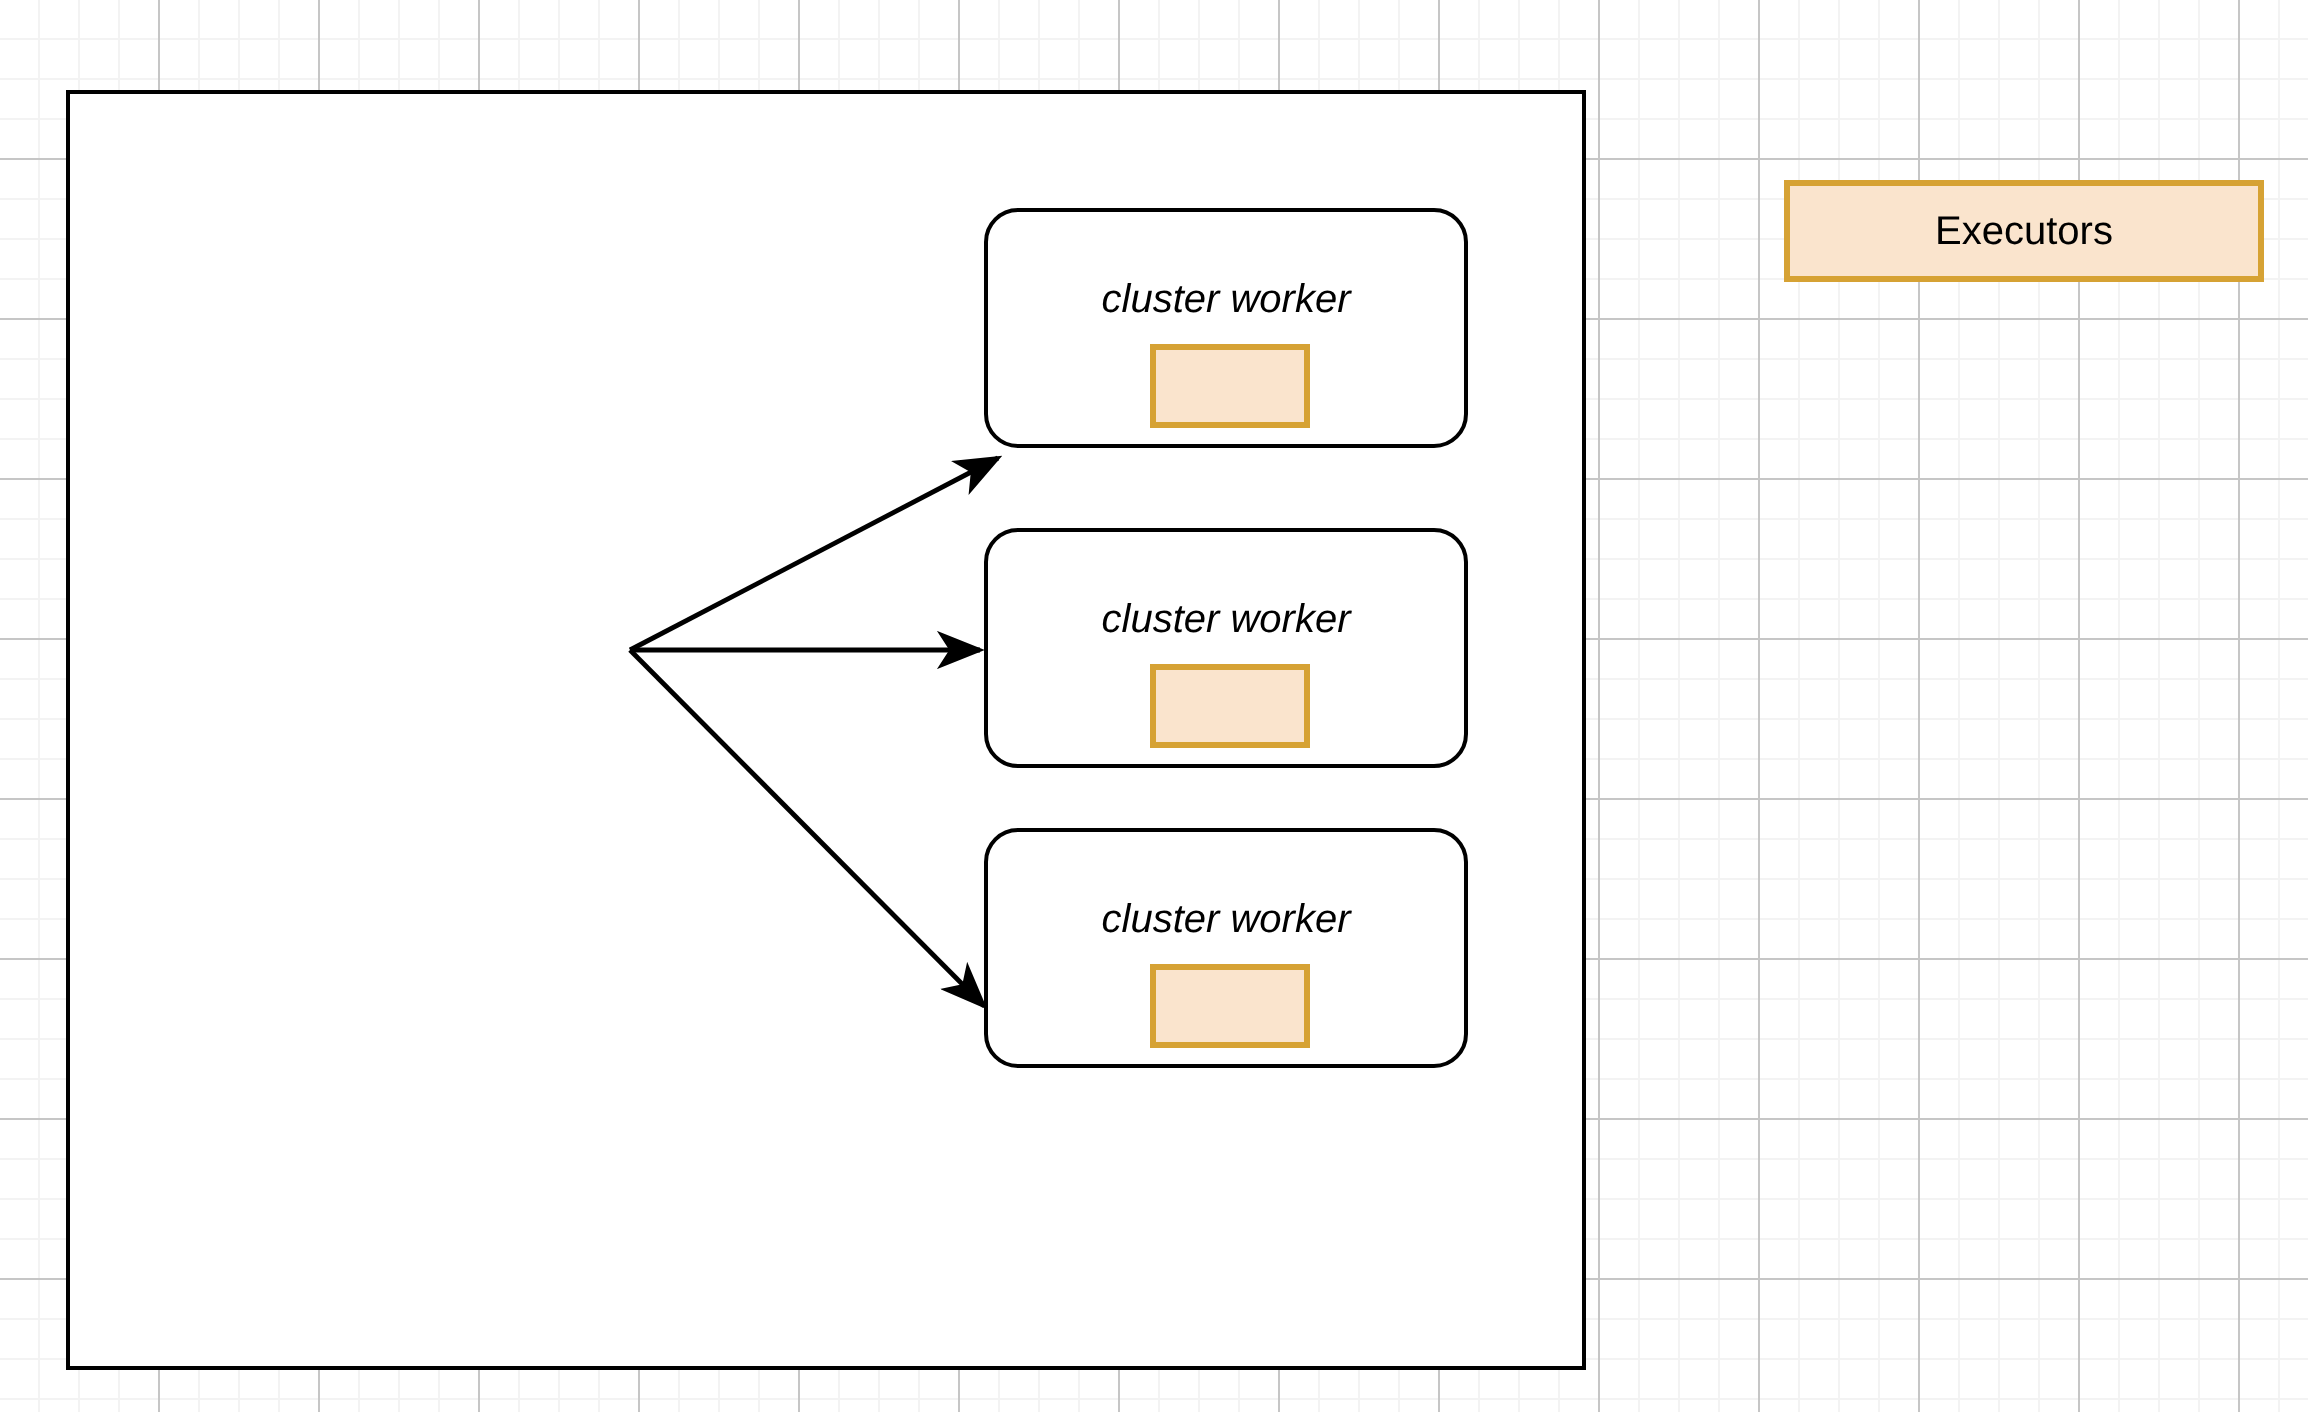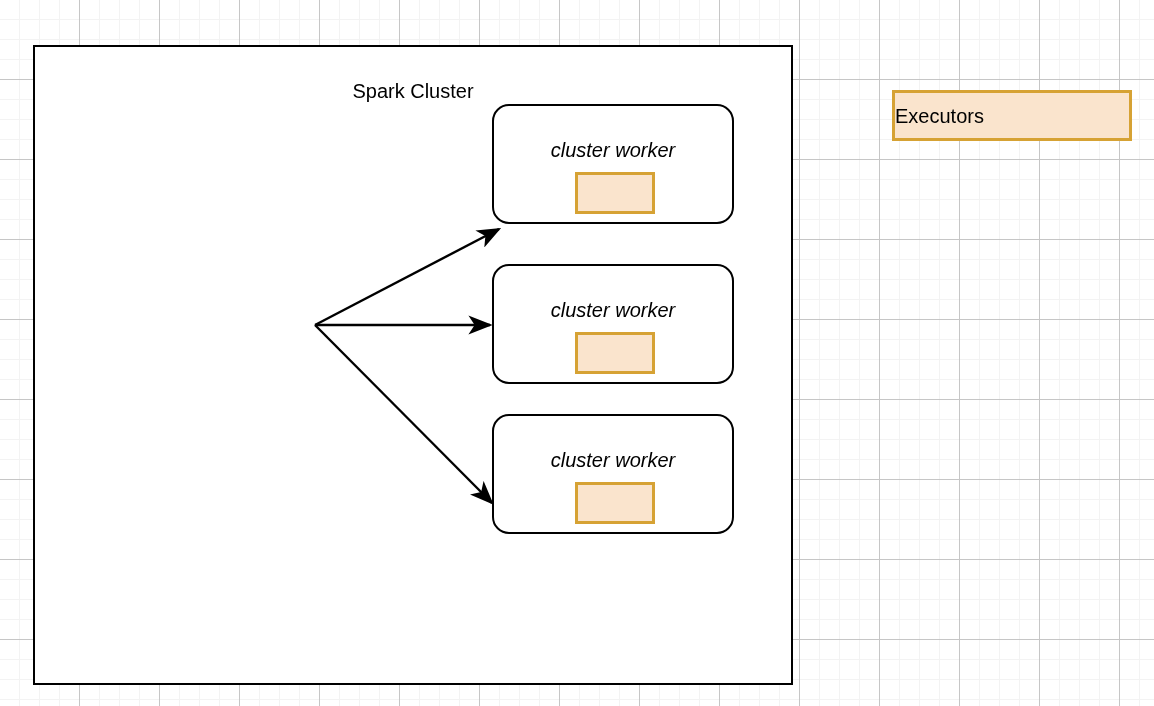--- a/index.html
+++ b/index.html
@@ -111,21 +111,21 @@
     position: absolute;
     left: 892px;
     top: 90px;
     width: 240px;
     height: 51px;
     box-sizing: border-box;
     background: #fae4cd;
     border: 3px solid #d6a234;
     display: flex;
     align-items: center;
-    justify-content: flex-start;
+    justify-content: center;
   }
   .legend-label {
     font-size: 20px;
     line-height: 24px;
     color: #000000;
     white-space: nowrap;
   }
 
   
   .edges {
@@ -136,21 +136,20 @@
     height: 706px;
     pointer-events: none;
   }
 </style>
 </head>
 <body>
 
 <div id="canvas">
 
   <div class="cluster-box"></div>
-  <div class="cluster-title">Spark Cluster</div>
 
 
   <div class="node worker worker-1">
     <div class="node-label">cluster worker</div>
     <div class="executor"></div>
   </div>
 
   <div class="node worker worker-2">
     <div class="node-label">cluster worker</div>
     <div class="executor"></div>

